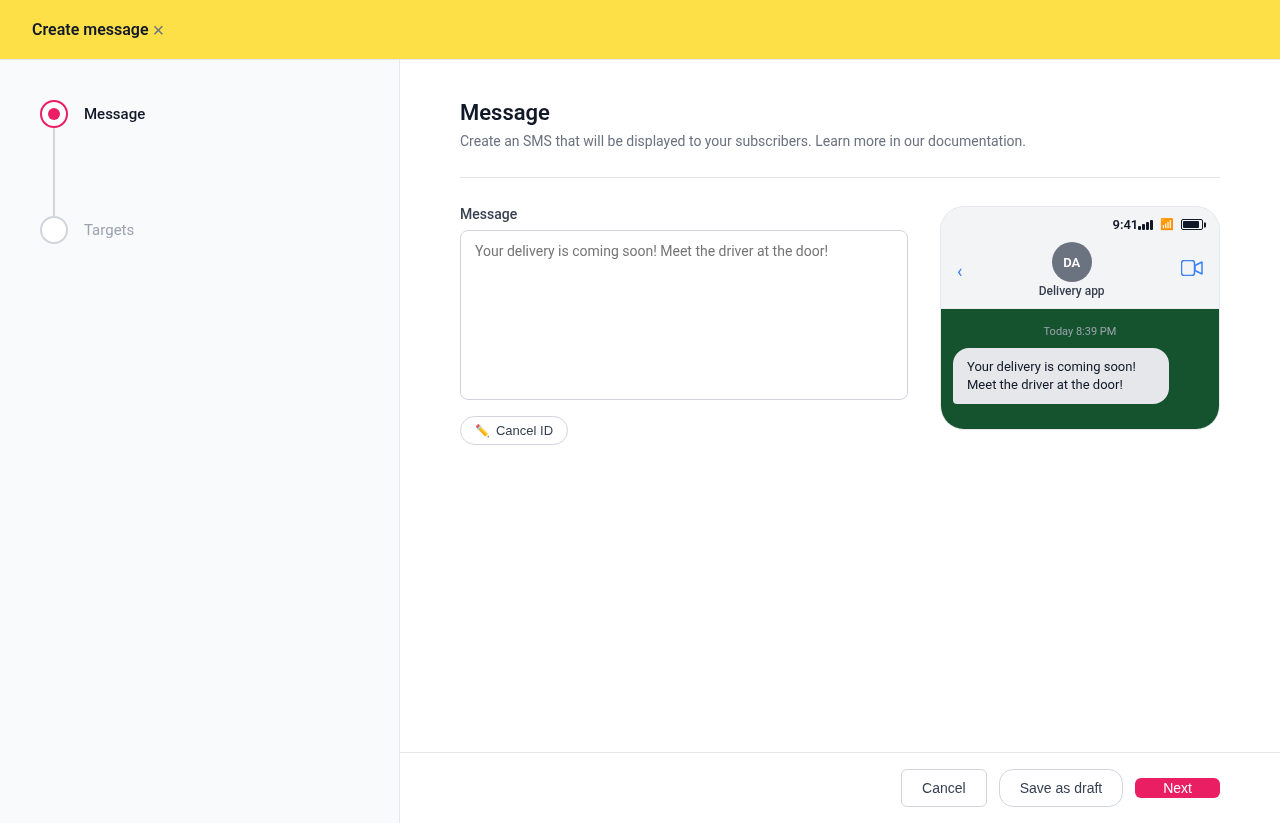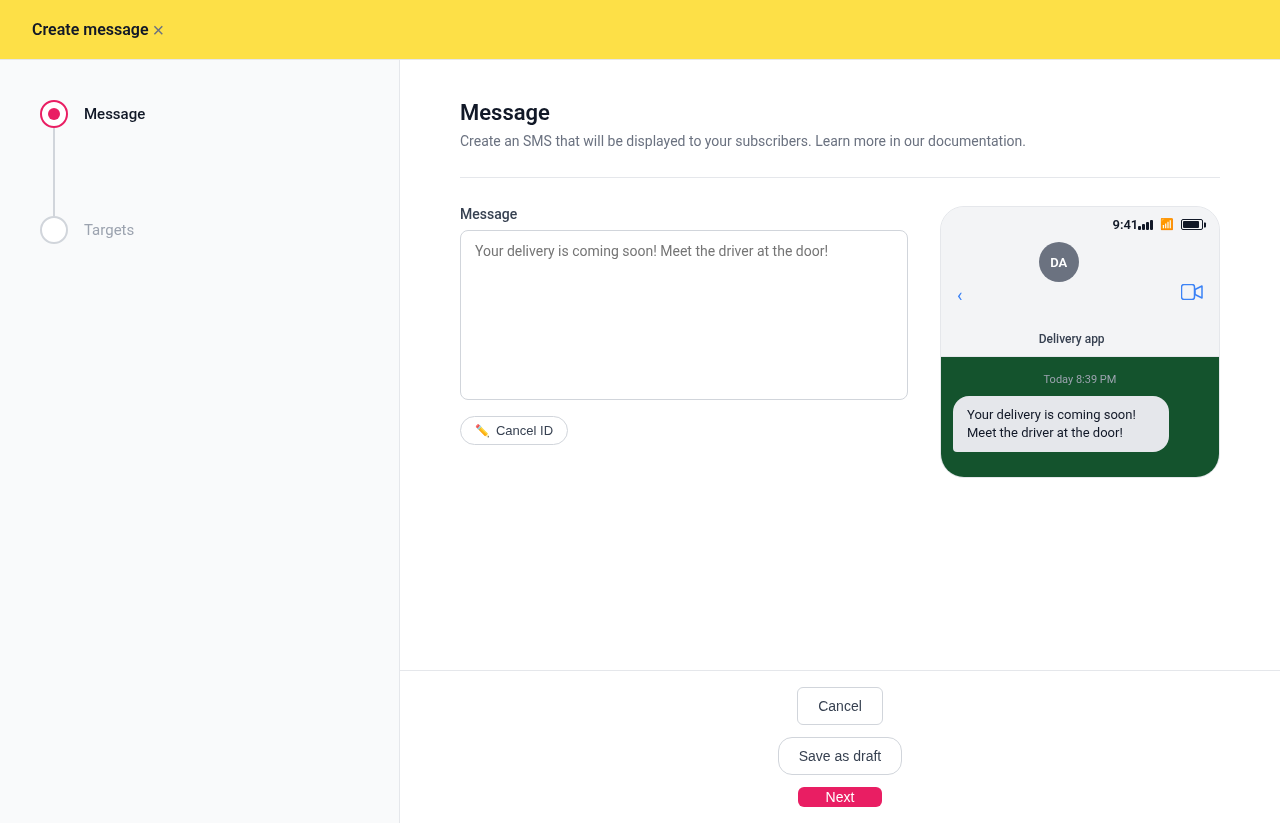--- a/index.html
+++ b/index.html
@@ -291,41 +291,41 @@
 
     .phone-back {
       color: #3b82f6;
       font-size: 18px;
       cursor: pointer;
     }
 
     .phone-contact {
       display: flex;
       flex-direction: column;
+      align-items: center;
       gap: 2px;
     }
 
     .phone-avatar {
       width: 40px;
       height: 40px;
       border-radius: 50%;
       background: #6b7280;
       display: flex;
       align-items: center;
       justify-content: center;
       color: #fff;
       font-size: 13px;
       font-weight: 600;
     }
 
     .phone-contact-name {
       font-size: 12px;
       color: #374151;
       font-weight: 500;
-      margin-top: 48px;
     }
 
     .phone-video {
       color: #3b82f6;
       font-size: 16px;
     }
 
     .phone-messages {
       background: #14532d;
       padding: 16px 12px;
@@ -352,21 +352,20 @@
     
     .content-footer {
       border-top: 1px solid #e5e7eb;
       padding: 16px 60px;
       display: flex;
       justify-content: flex-end;
       align-items: center;
       gap: 12px;
       background: #fff;
       flex-shrink: 0;
-      flex-direction: column;
     }
 
     .btn-cancel {
       padding: 10px 20px;
       border: 1px solid #d1d5db;
       border-radius: 6px;
       background: #fff;
       font-size: 14px;
       color: #374151;
       cursor: pointer;

